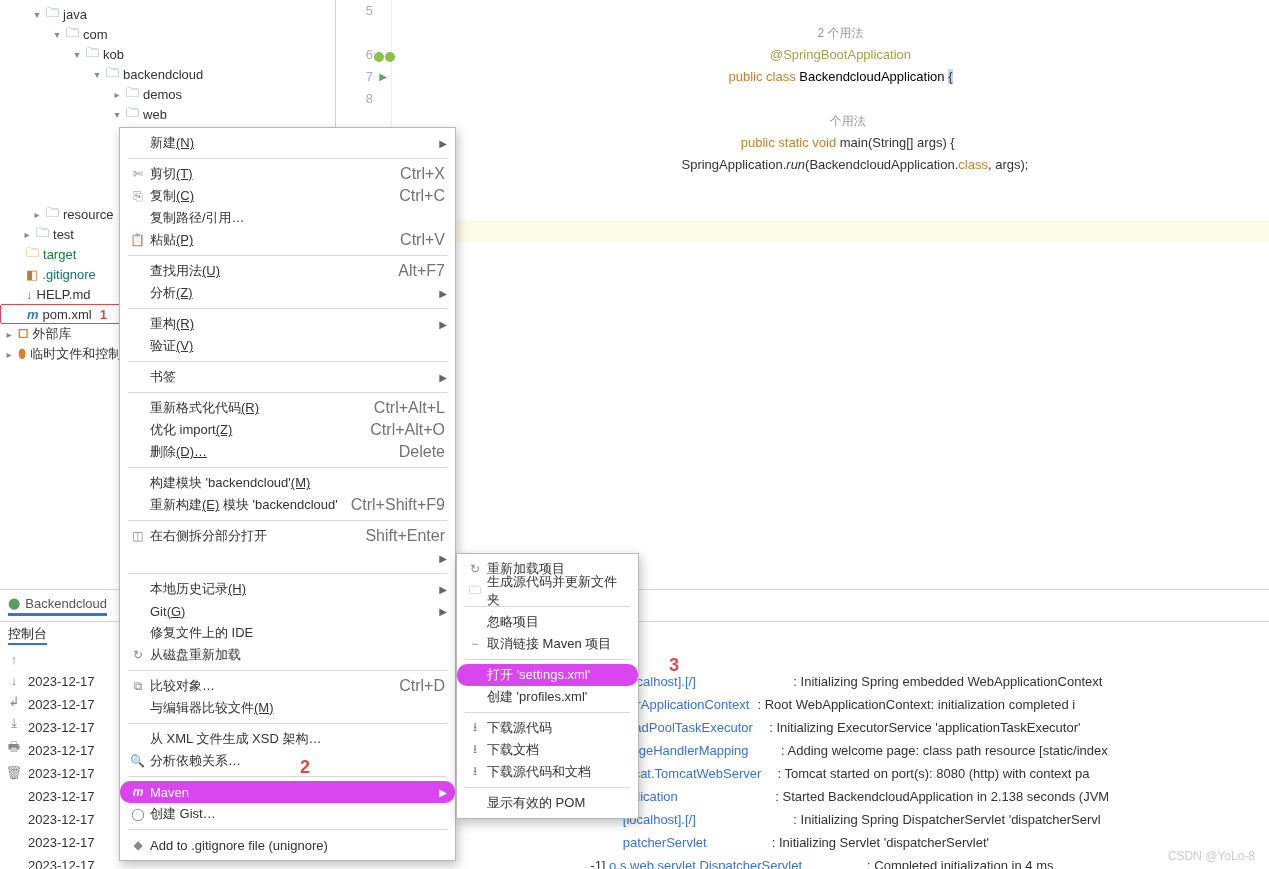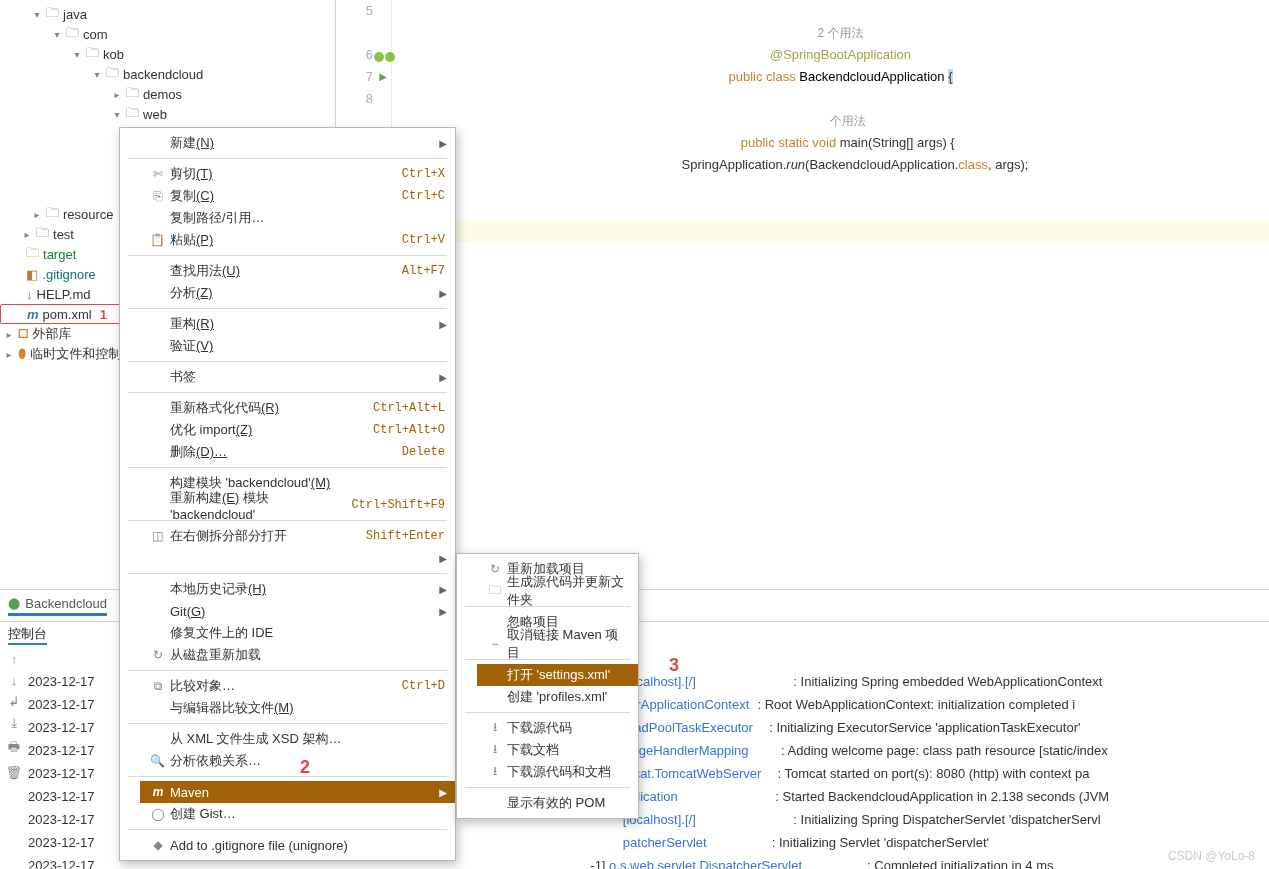--- a/index.html
+++ b/index.html
@@ -30,27 +30,27 @@
 .kw { color:#c97f2c; }
 .ann { color:#a3a34a; }
 .cls { color:#000; }
 .mth { font-style:italic; }
 .usages { color:#999; font-size:12px; }
 .hl-line { background:#fdfce8; }
 .caret { background:#c0d8f0; display:inline; }
 .ctx-menu { position:absolute; background:#fff; border:1px solid #b8b8b8; box-shadow:2px 4px 10px rgba(0,0,0,0.25); z-index:100; padding:4px 0; }
 .ctx-menu.main-m { left:119px; top:127px; width:337px; }
 .ctx-menu.sub-m { left:456px; top:553px; width:183px; }
-.mi { display:flex; align-items:center; height:22px; padding:0 10px 0 8px; position:relative;margin-left:20px; }
-.mi.sel { background:#a16207; color:#fff; }
+.mi { display:flex; align-items:center; height:22px; padding:0 10px 0 8px; position:relative; }
+.mi.sel { background:#d946ef; color:#fff;border-radius:10px; }
 .mi .mic { width:20px; display:inline-flex; justify-content:center; color:#888; font-size:12px;}
 .mi.sel .mic { color:#fff; }
 .mi .lbl { flex:1; padding-left:2px; }
 .mi .u { text-decoration:underline; }
-.mi .sc { color:#a16207; font-size:12px;font-family:Liberation Mono, monospace; }
+.mi .sc { color:#737373; font-size:16px; }
 .mi .arr { position:absolute; right:8px; color:#666; font-size:10px;}
 .mi.sel .arr { color:#fff; }
 .sep { height:1px; background:#d8d8d8; margin:4px 8px; }
 .ann2 { position:absolute; left:300px; top:757px; color:#d94c4c; font-size:18px; font-weight:bold; z-index:101;}
 .ann3 { position:absolute; left:669px; top:655px; color:#d94c4c; font-size:18px; font-weight:bold; z-index:101;}
 .bottom { border-top:1px solid #d4d4d4; background:#fff; display:flex; flex-direction:column; height:280px; }
 .tabs { display:flex; align-items:center; height:32px; border-bottom:1px solid #d4d4d4; padding-left:8px; gap:16px;}
 .tab { display:flex; align-items:center; gap:5px; color:#555; font-size:13px;}
 .tab.active { border-bottom:3px solid #3874d6; padding-bottom:2px; font-weight:500;}
 .runic { color:#5a9c5a; font-size:11px;}

